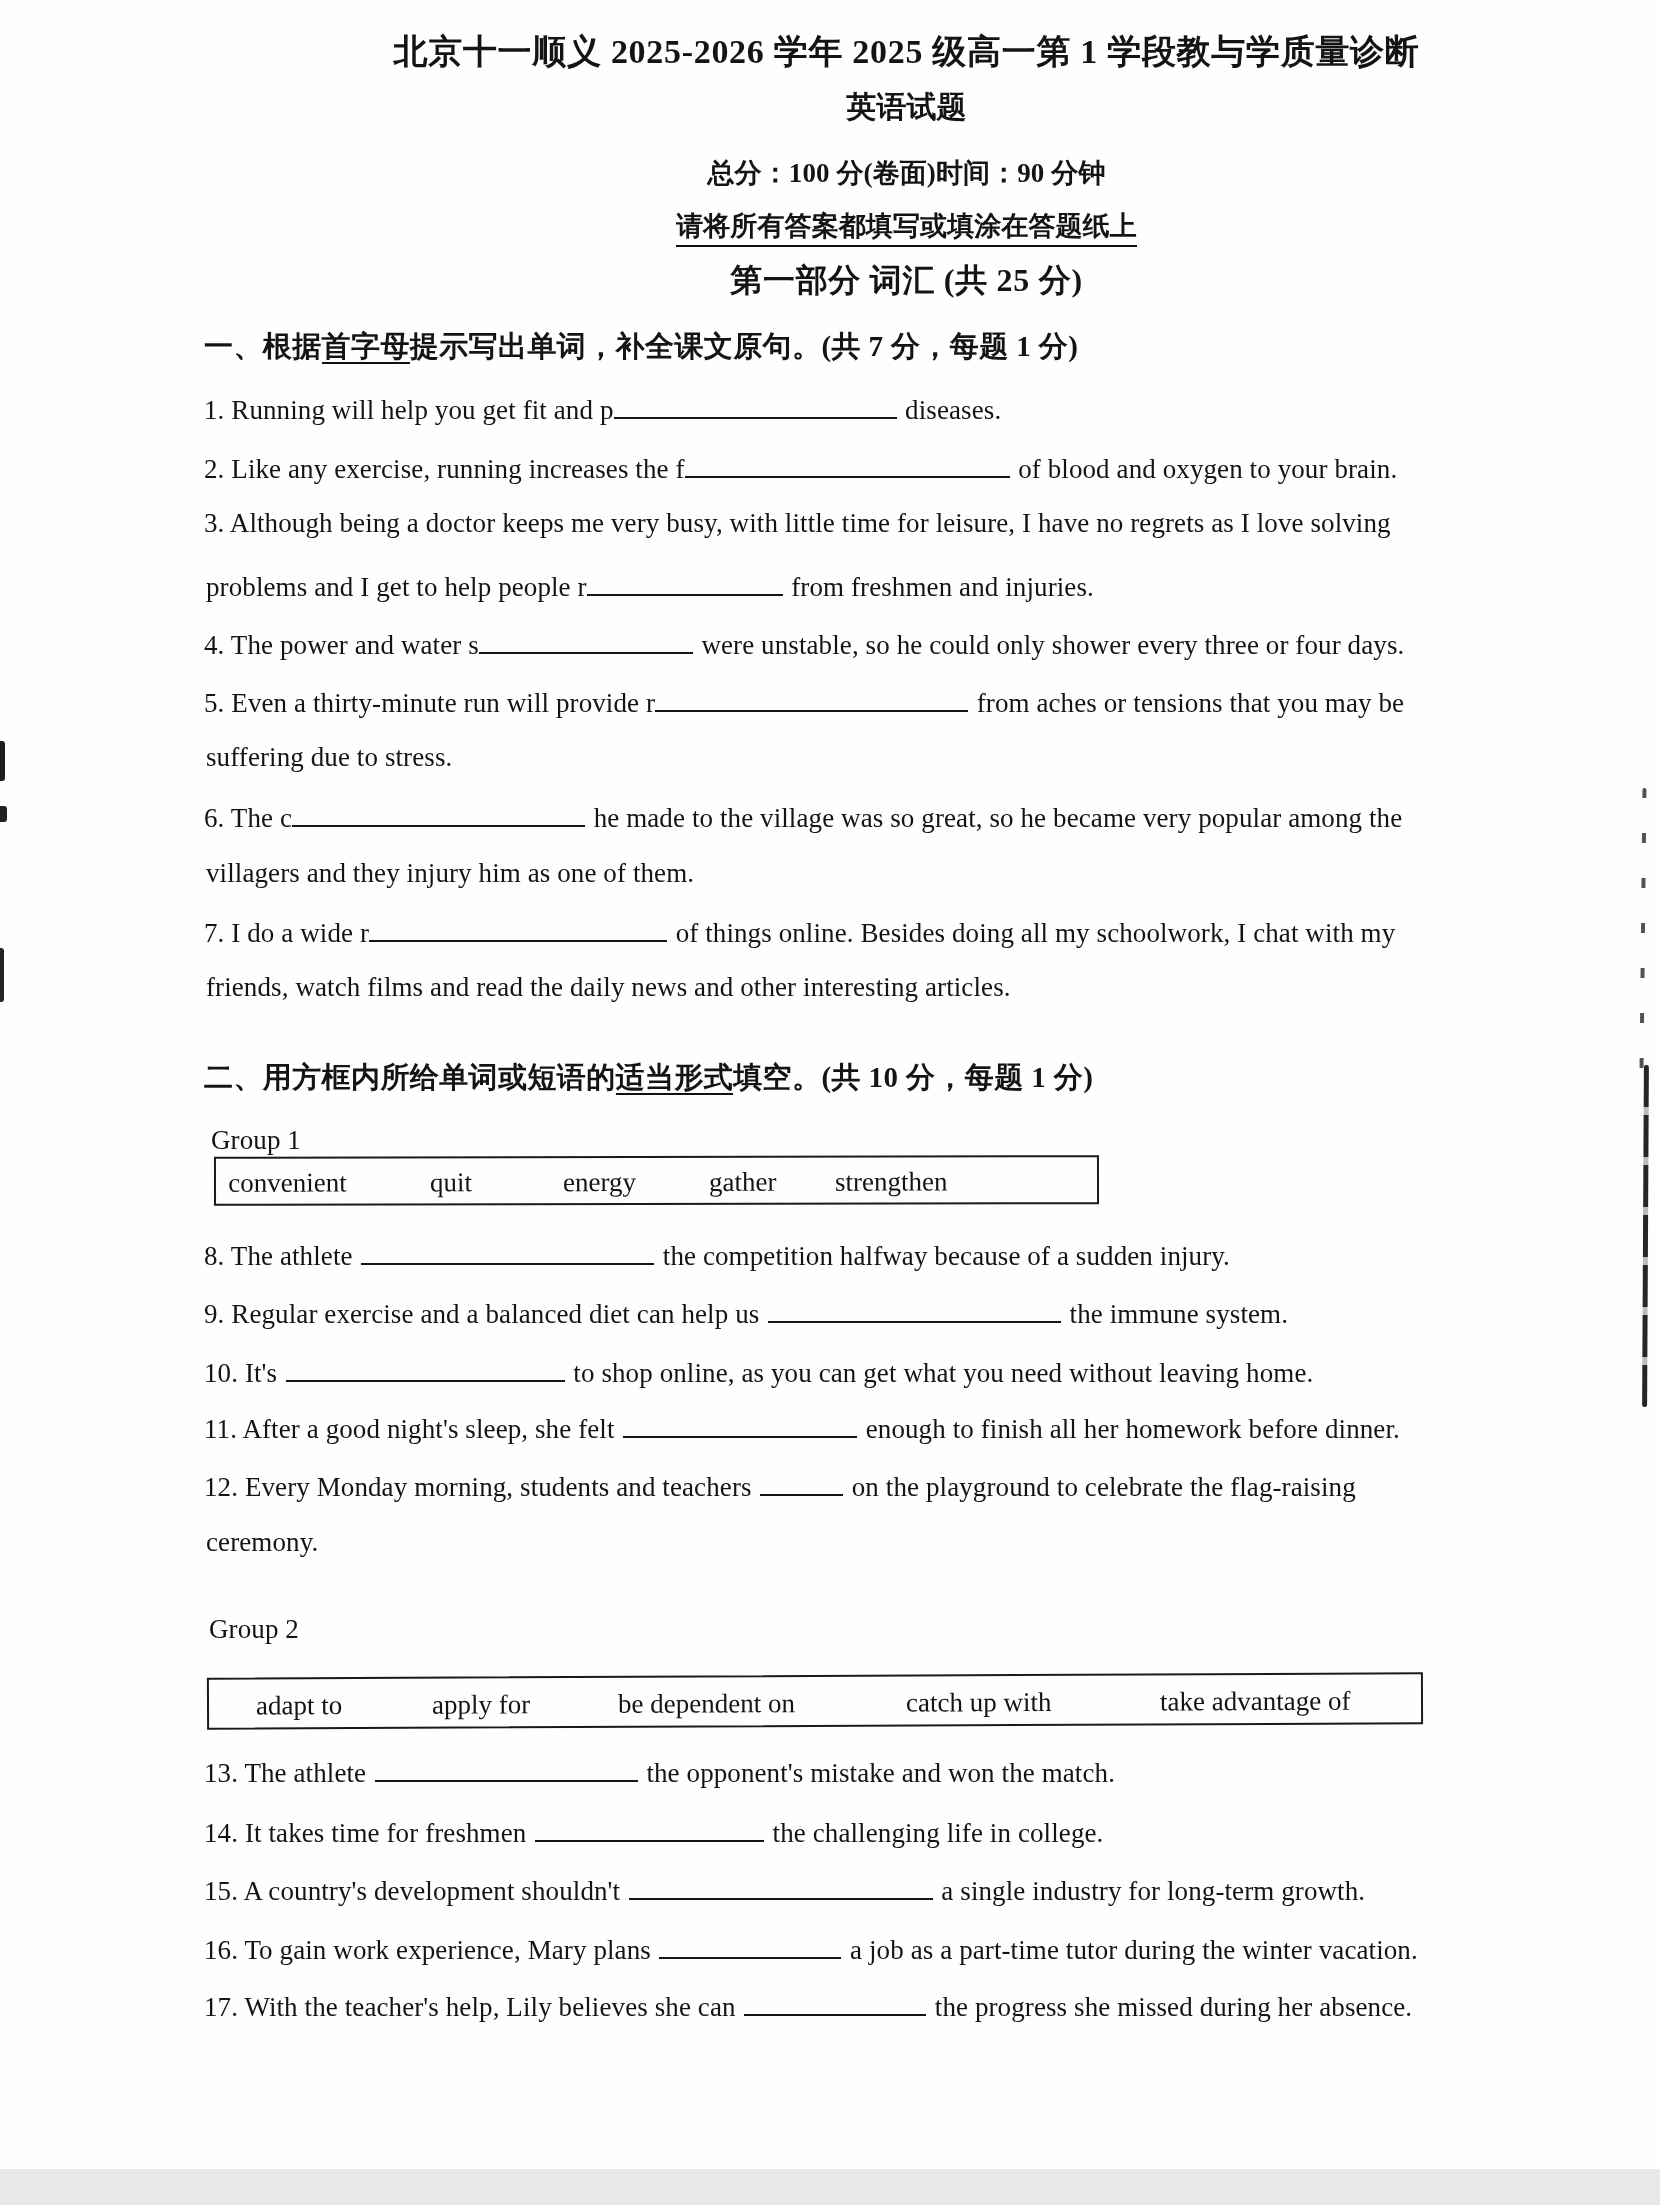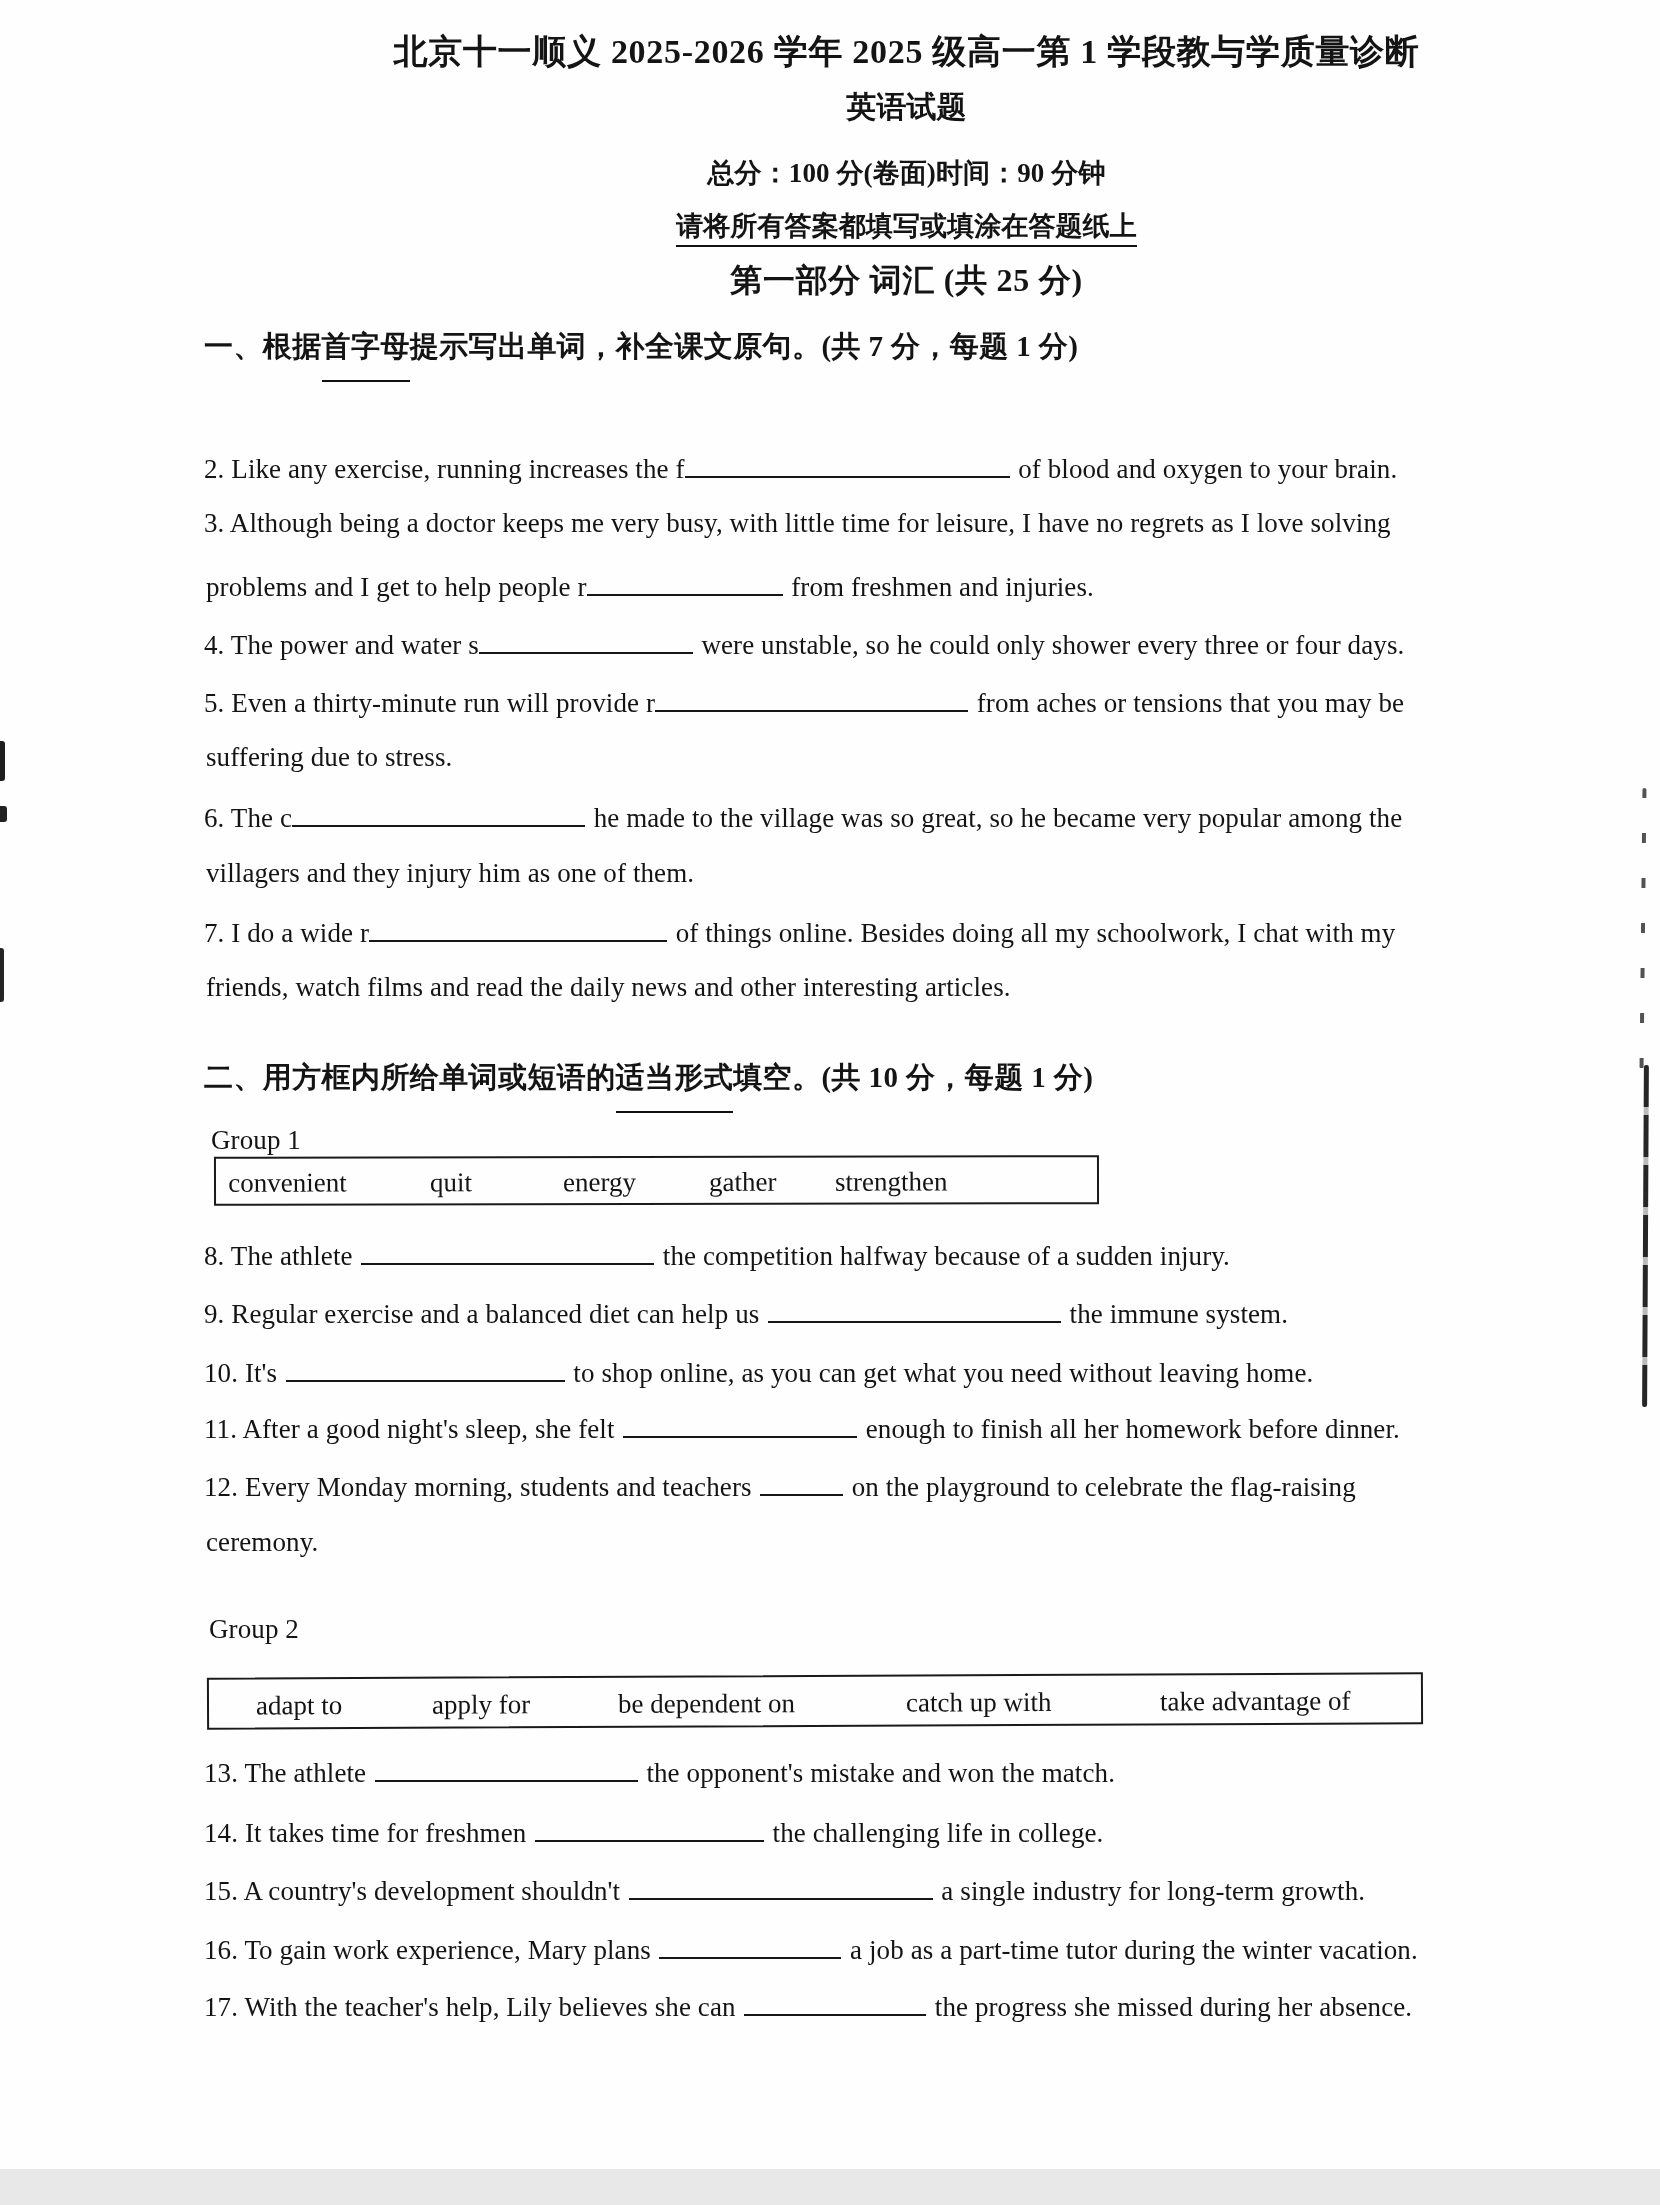--- a/index.html
+++ b/index.html
@@ -22,21 +22,21 @@
   }
   .cont{left:206px;}                 
   .centered{left:76px;width:1661px;text-align:center;}
   .title{font-size:34px;font-weight:bold;letter-spacing:0.7px;}
   .subtitle{font-size:30px;font-weight:bold;}
   .meta{font-size:27px;font-weight:bold;}
   .notice-line{font-size:27px;font-weight:bold;}
   .notice-line .u-full{border-bottom:2.2px solid #111;padding-bottom:3.6px;text-align:right;}
   .part-heading{font-size:32px;font-weight:bold;letter-spacing:0.7px;}
   .sec-heading{font-size:29px;font-weight:bold;letter-spacing:0.4px;}
-  .sec-heading .u{border-bottom:2.2px solid #111;padding-bottom:18px;font-family:Liberation Serif, serif;}
+  .sec-heading .u{border-bottom:2.2px solid #111;padding-bottom:0;font-family:Liberation Serif, serif;}
   
   .blank{
     display:inline-block;
     height:0.95em;
     border-bottom:2.2px solid #161616;
     vertical-align:baseline;
     margin-right:8.6px;
   }
   .blank.sep{margin-left:8.6px;}
   
@@ -82,20 +82,21 @@
 <div class="page">
 
   <div class="ln centered title" style="top:32px">北京十一顺义 2025-2026 学年 2025 级高一第 1 学段教与学质量诊断</div>
   <div class="ln centered subtitle" style="top:89px">英语试题</div>
   <div class="ln centered meta" style="top:158px">总分：100 分(卷面)时间：90 分钟</div>
   <div class="ln centered notice-line" style="top:211px"><span class="u-full">请将所有答案都填写或填涂在答题纸上</span></div>
   <div class="ln centered part-heading" style="top:262px">第一部分 词汇 (共 25 分)</div>
 
   <div class="ln sec-heading" style="top:329px"><span>一、根据</span><span class="u">首字母</span><span>提示写出单词，补全课文原句。(共 7 分，每题 1 分)</span></div>
 
+  <div class="ln" style="top:391px"><span>1. Running will help you get fit and p</span><span class="blank" style="width:283px"></span><span>diseases.</span></div>
 
   <div class="ln" style="top:450px"><span>2. Like any exercise, running increases the f</span><span class="blank" style="width:325px"></span><span>of blood and oxygen to your brain.</span></div>
 
   <div class="ln" style="top:508px">3. Although being a doctor keeps me very busy, with little time for leisure, I have no regrets as I love solving</div>
   <div class="ln cont" style="top:568px"><span>problems and I get to help people r</span><span class="blank" style="width:196px"></span><span>from freshmen and injuries.</span></div>
 
   <div class="ln" style="top:626px"><span>4. The power and water s</span><span class="blank" style="width:214px"></span><span>were unstable, so he could only shower every three or four days.</span></div>
 
   <div class="ln" style="top:684px"><span>5. Even a thirty-minute run will provide r</span><span class="blank" style="width:313px"></span><span>from aches or tensions that you may be</span></div>
   <div class="ln cont" style="top:742px">suffering due to stress.</div>

